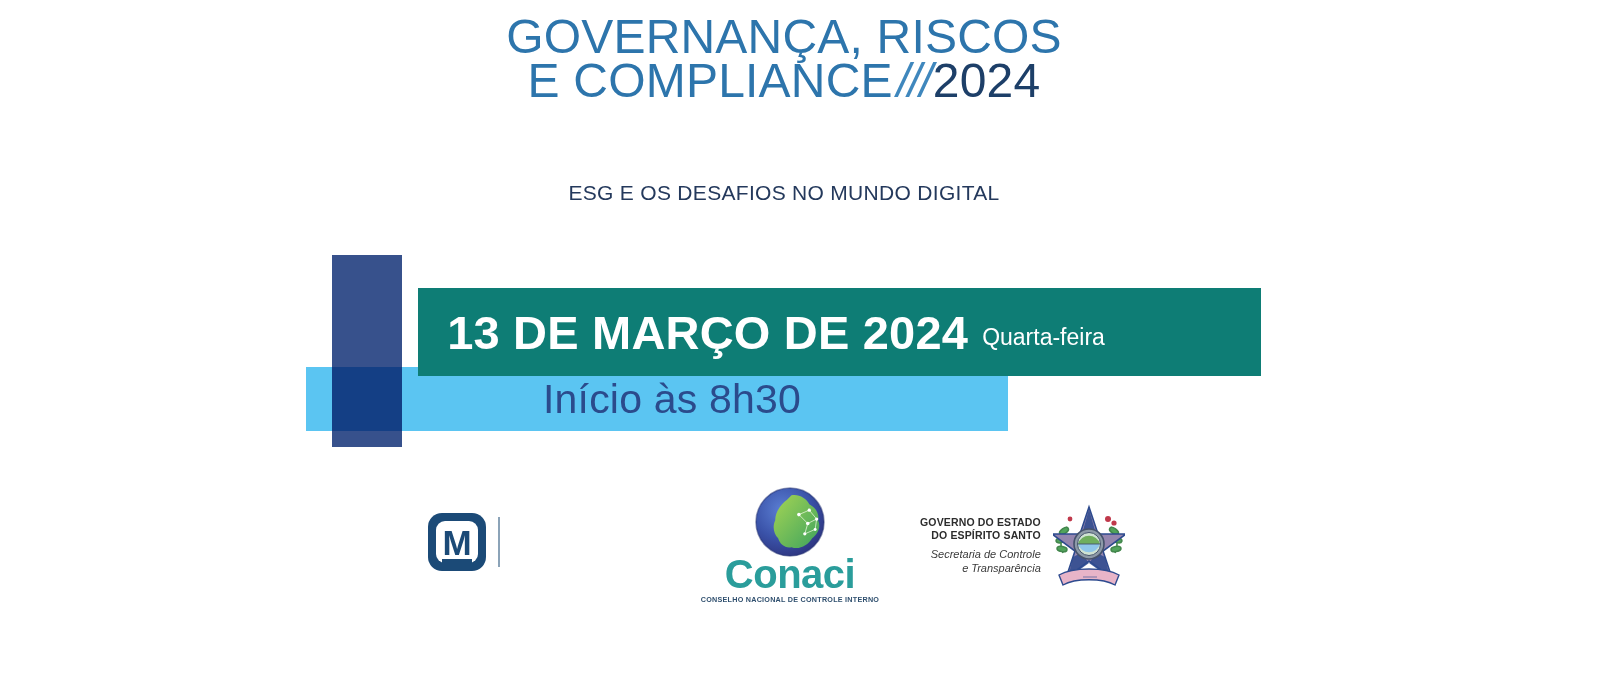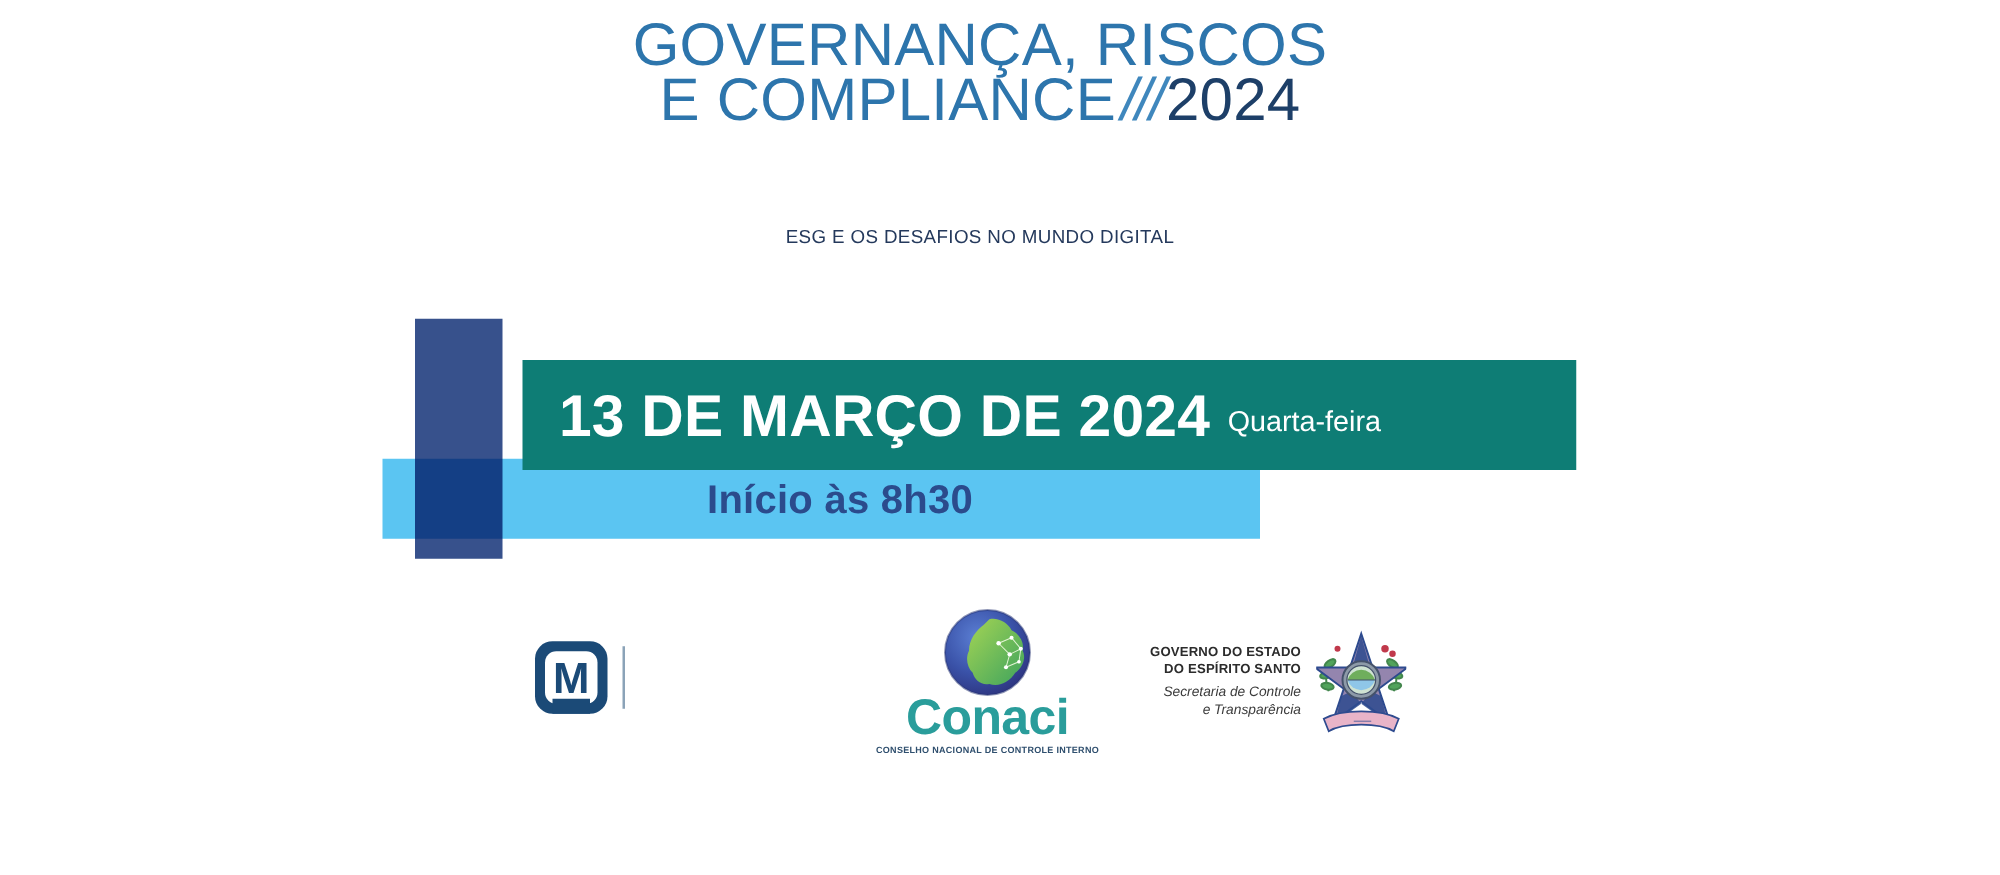--- a/index.html
+++ b/index.html
@@ -51,21 +51,21 @@
   .year {
     color: #1d3f68;
     font-weight: normal;
   }
   #subtitle {
     position: absolute;
     left: 0;
     top: 181px;
     width: 1568px;
     text-align: center;
-    font-size: 15px;
+    font-size: 21px;
     color: #24395c;
     letter-spacing: 0.3px;
     white-space: nowrap;
   }
 
   
   #date-banner { position: absolute; left: 0; top: 0; width: 1600px; height: 700px; pointer-events: none; }
   #date-banner > * { pointer-events: auto; }
 
   .block-navy {
@@ -128,22 +128,22 @@
     top: 367px;
     width: 702px;
     height: 64px;
     display: flex;
     align-items: center;
     justify-content: center;
     z-index: 5;
     white-space: nowrap;
   }
   .time-main {
-    font-size: 32px;
-    font-weight: bold;
+    font-size: 41px;
+    font-weight: normal;
     color: #2b4b8c;
     letter-spacing: 0.2px;
     padding-left: 30px;
     text-align: center;
   }
 
   
   #logo-row {
     position: absolute;
     left: 410px;

